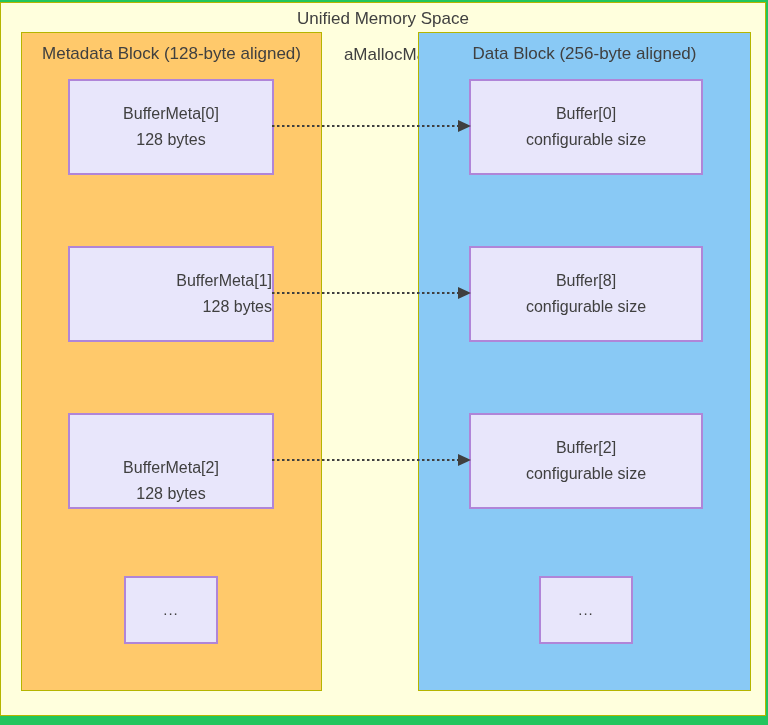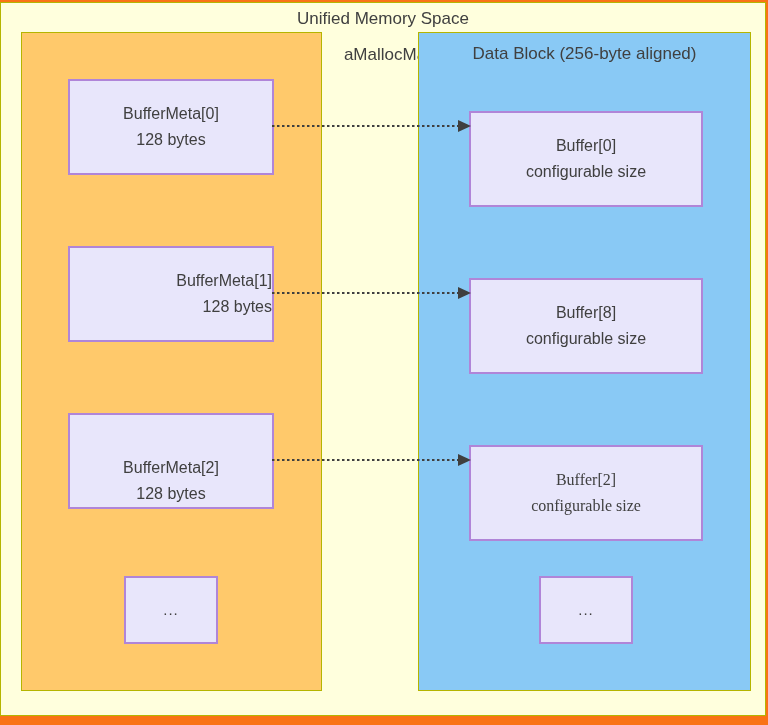--- a/index.html
+++ b/index.html
@@ -10,21 +10,21 @@
   body {
     font-family: "Liberation Sans", sans-serif;
     -webkit-font-smoothing: antialiased;
   }
 
   #canvas {
     position: relative;
     width: 768px;
     height: 725px;
     overflow: hidden;
-    background: #f97316;
+    background: #22c55e;
   }
 
   
   .outer-container {
     position: absolute;
     left: 0px;
     top: 2px;
     width: 766px;
     height: 714px;
     background: #ffffdd;
@@ -121,24 +121,24 @@
   .meta-cell-2 { top: 380px; justify-content: flex-end; }
 
   .meta-ellipsis {
     left: 102px;
     width: 94px;
     height: 68px;
     top: 543px;
   }
 
   
-  .data-cell { left: 50px; width: 234px; height: 96px; margin-top: 32px; }
+  .data-cell { left: 50px; width: 234px; height: 96px; }
   .data-cell-0 { top: 46px; }
   .data-cell-1 { top: 213px; }
-  .data-cell-2 { top: 380px; font-family: Liberation Serif, serif; }
+  .data-cell-2 { top: 380px; }
 
   .data-ellipsis {
     left: 120px;
     width: 94px;
     height: 68px;
     top: 543px;
   }
 
   .ellipsis-text {
     font-size: 15px;
@@ -163,20 +163,21 @@
 
 <div id="canvas">
 
   <div class="outer-container"></div>
 
   <div class="outer-title">Unified Memory Space</div>
 
   <div class="center-label">aMallocMa</div>
 
   <div class="block block-metadata">
+    <div class="block-title">Metadata Block (128-byte aligned)</div>
 
     <div class="cell meta-cell meta-cell-0">
       <div class="cell-line">BufferMeta[0]</div>
       <div class="cell-line">128 bytes</div>
     </div>
 
     <div class="cell meta-cell meta-cell-1">
       <div class="cell-line">BufferMeta[1]</div>
       <div class="cell-line">128 bytes</div>
     </div>

